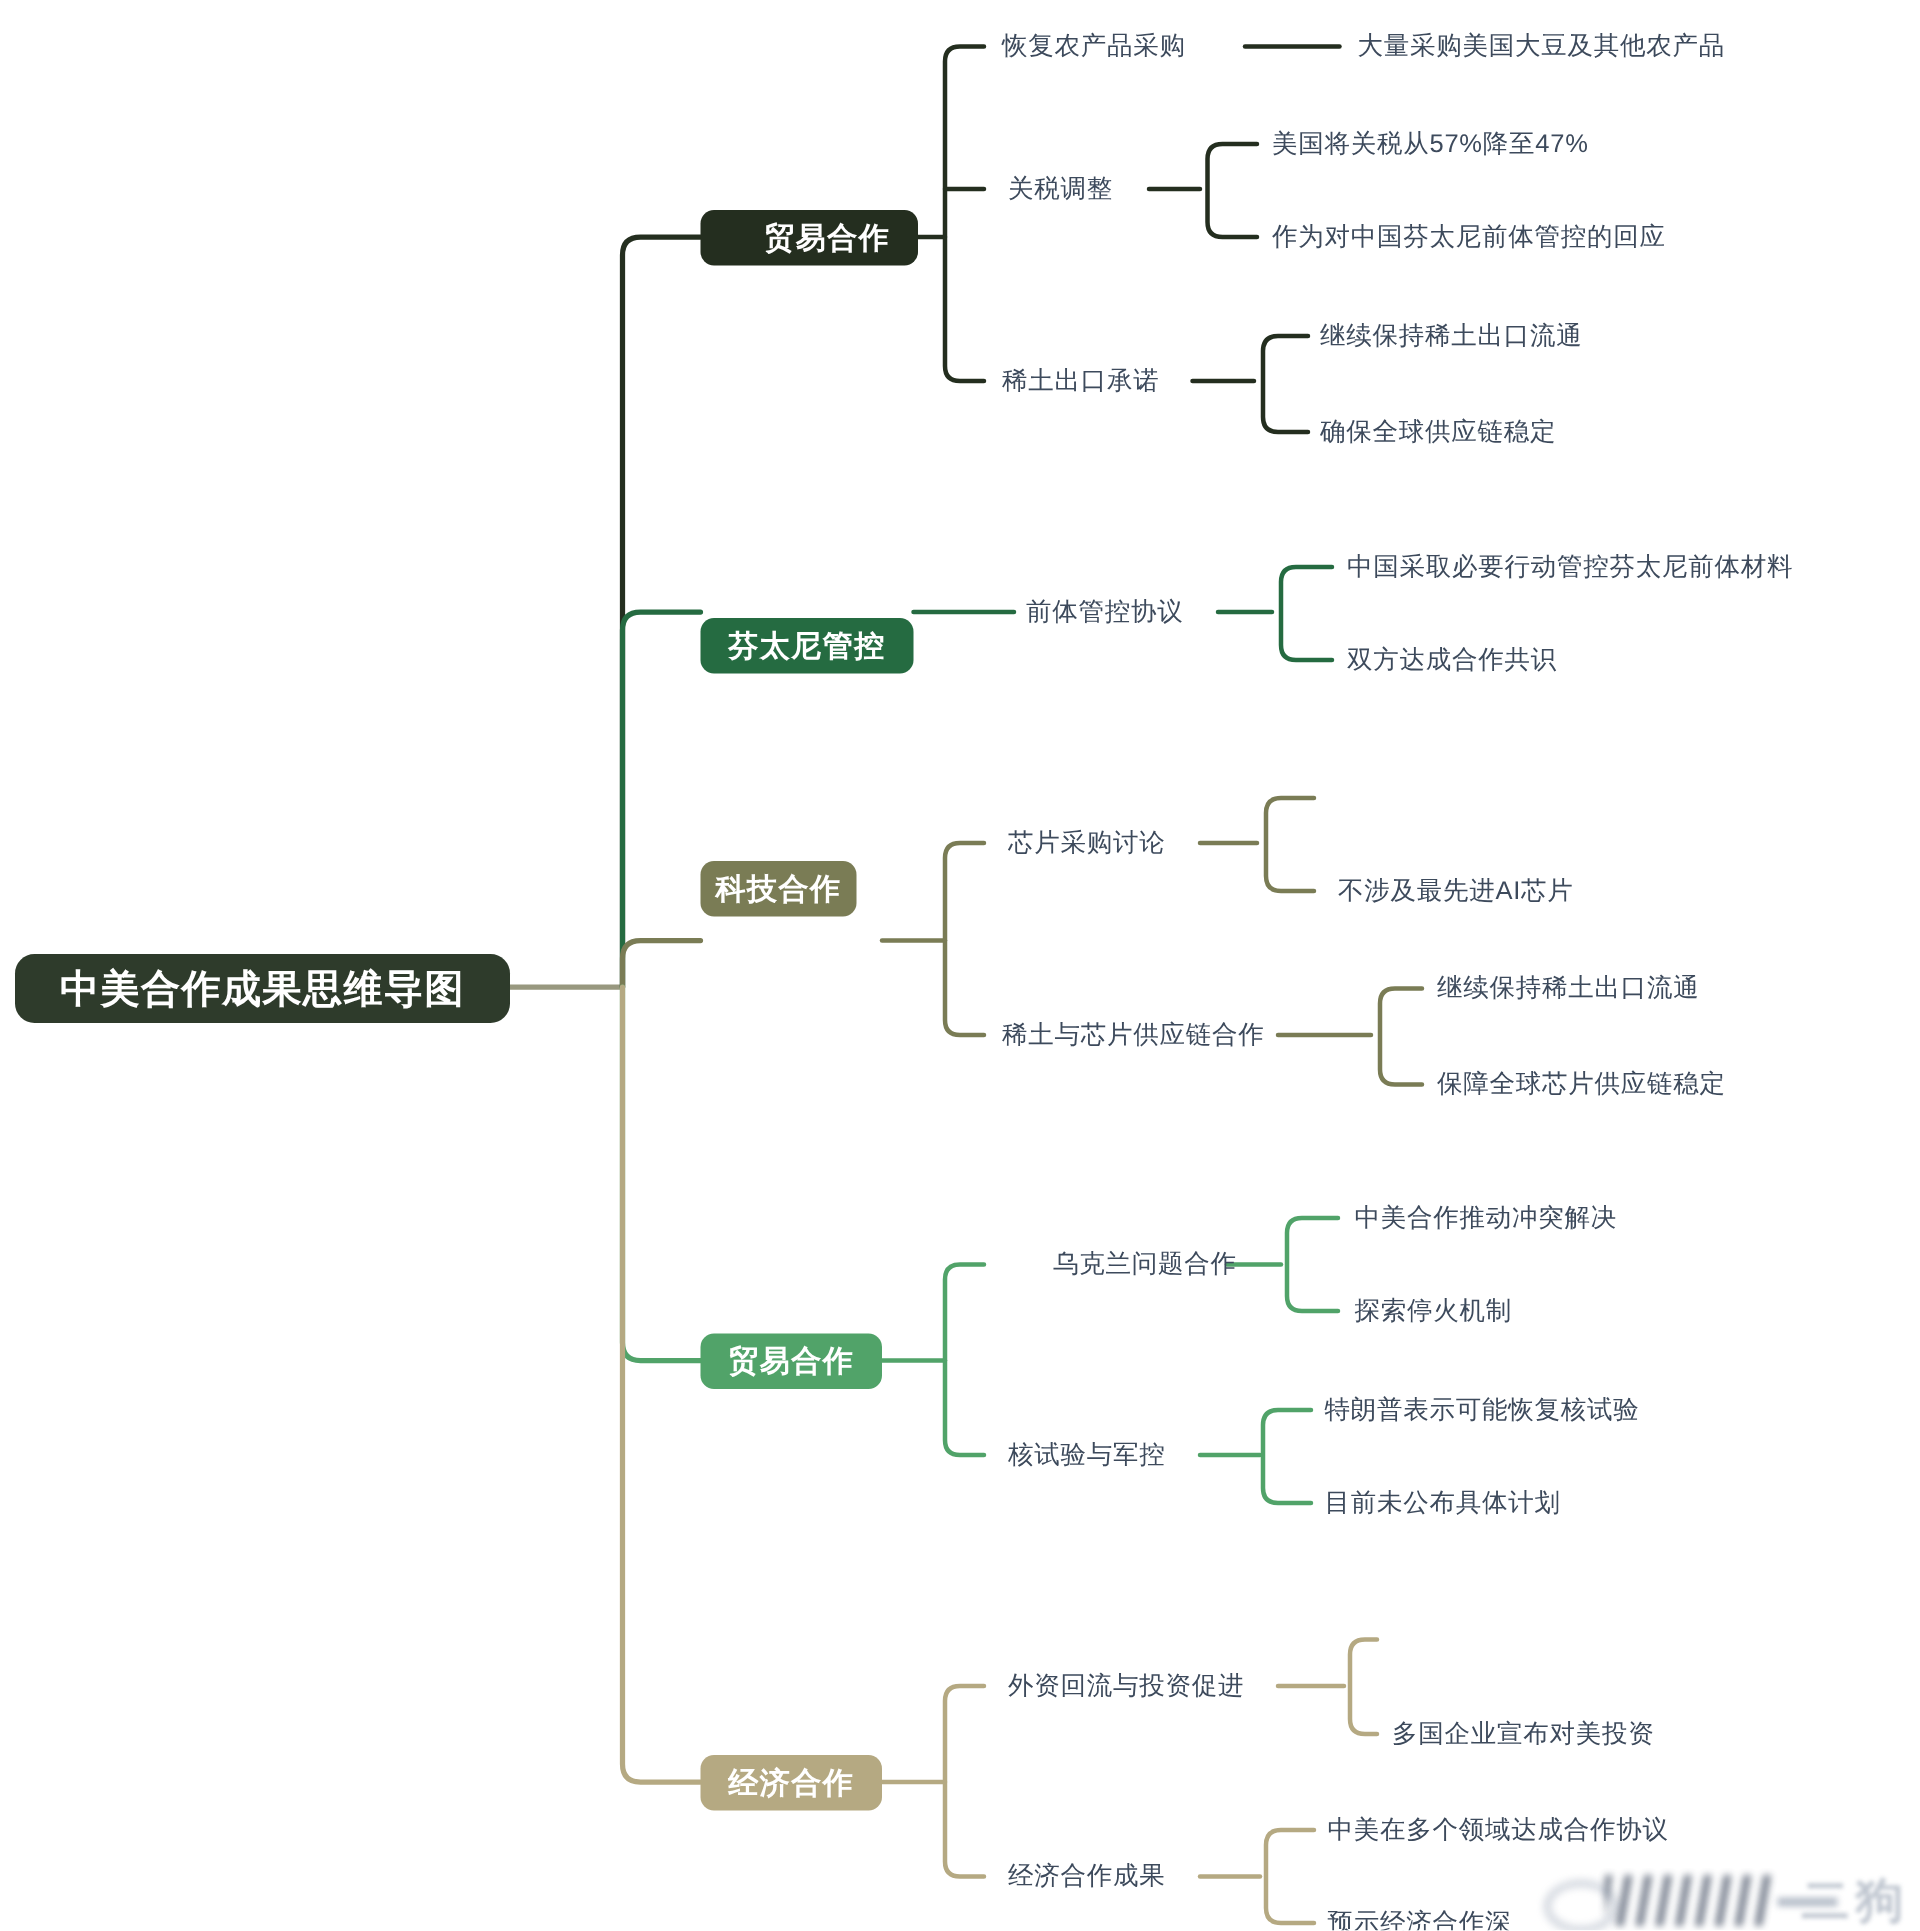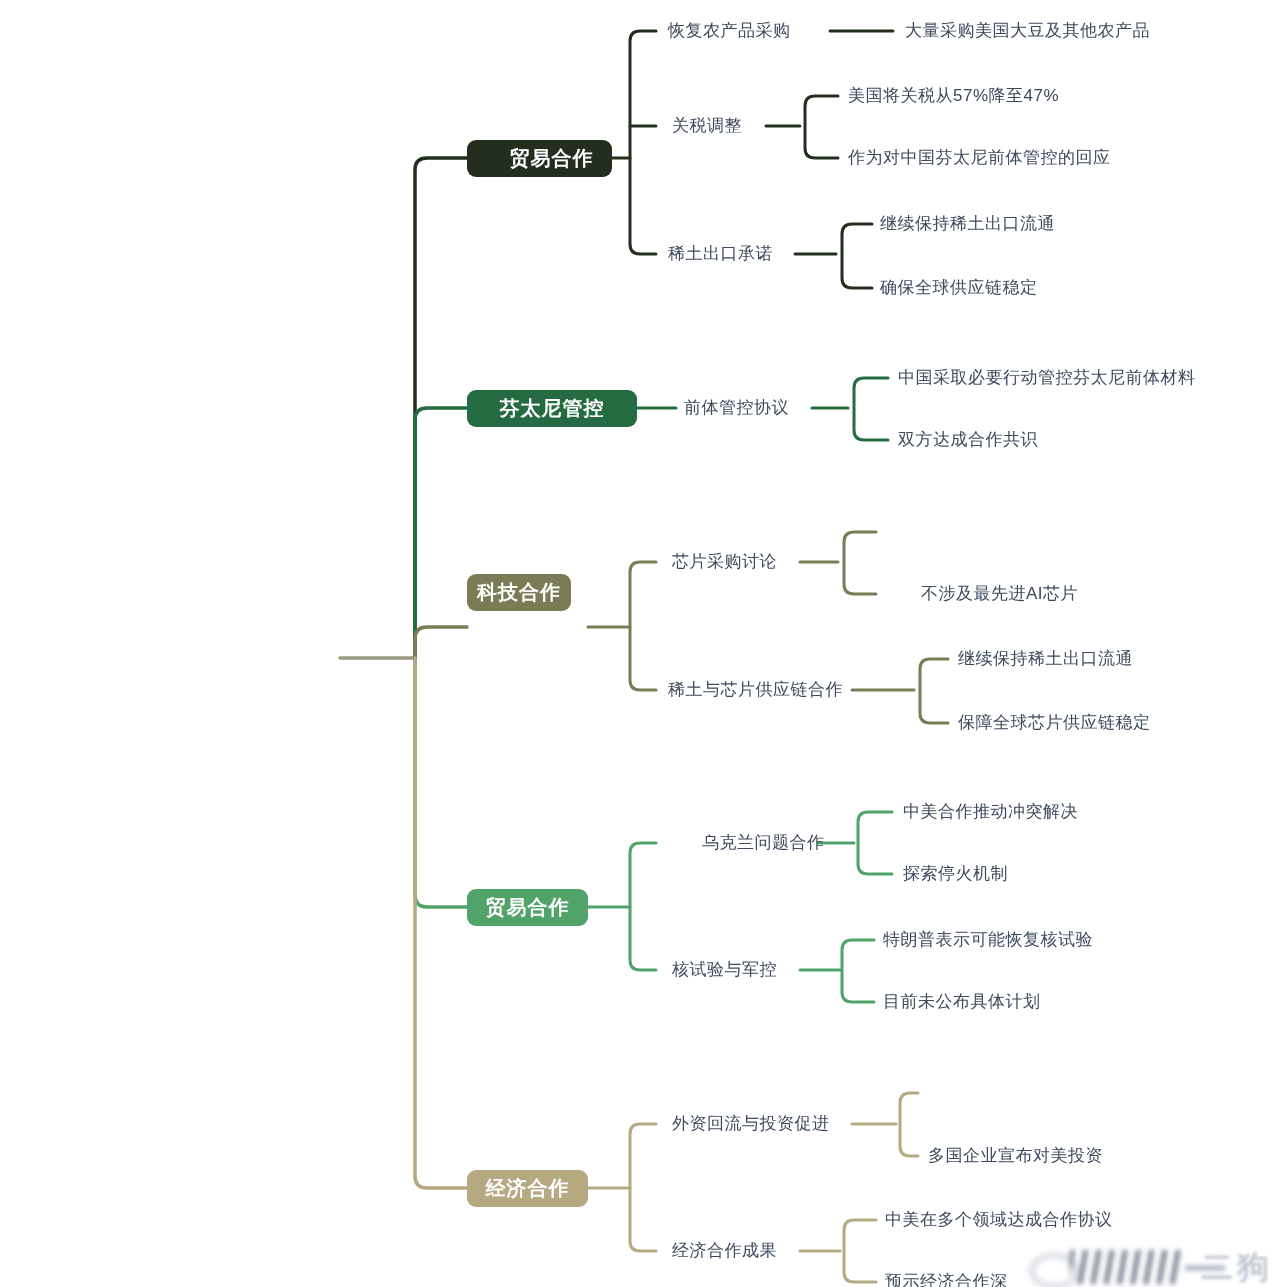--- a/index.html
+++ b/index.html
@@ -90,42 +90,43 @@
     <path class="s-geo w-sub" d="M874 940 H852 Q842 940 842 950 V992 Q842 1002 852 1002 H874"></path>
 
     <path class="s-econ w-sub" d="M588 1188 H630"></path>
     <path class="s-econ w-sub" d="M656 1124 H640 Q630 1124 630 1134 V1241 Q630 1251 640 1251 H656"></path>
     <path class="s-econ w-sub" d="M852 1124 H896"></path>
     <path class="s-econ w-sub" d="M918 1093 H910 Q900 1093 900 1103 V1146 Q900 1156 910 1156 H918"></path>
     <path class="s-econ w-sub" d="M800 1251 H840"></path>
     <path class="s-econ w-sub" d="M876 1220 H854 Q844 1220 844 1230 V1272 Q844 1282 854 1282 H876"></path>
   </svg>
 
+  <div class="box root-box" style="left:10px;top:636px;width:330px;height:46px">中美合作成果思维导图</div>
 
   <div class="box b-trade" style="left:467px;top:140px;width:121px;height:37px">贸易合作</div>
-  <div class="box b-fent" style="left:467px;top:390px;width:170px;height:37px">芬太尼管控</div>
+  <div class="box b-fent" style="left:467px;top:412px;width:142px;height:37px">芬太尼管控</div>
   <div class="box b-tech" style="left:467px;top:574px;width:104px;height:37px">科技合作</div>
   <div class="box b-geo" style="left:467px;top:889px;width:121px;height:37px">贸易合作</div>
   <div class="box b-econ" style="left:467px;top:1170px;width:121px;height:37px">经济合作</div>
 
   <div class="txt" style="left:668px;top:18px">恢复农产品采购</div>
   <div class="txt" style="left:905px;top:18px">大量采购美国大豆及其他农产品</div>
   <div class="txt" style="left:672px;top:113px">关税调整</div>
   <div class="txt" style="left:848px;top:83px">美国将关税从57%降至47%</div>
   <div class="txt" style="left:848px;top:145px">作为对中国芬太尼前体管控的回应</div>
   <div class="txt" style="left:668px;top:241px">稀土出口承诺</div>
   <div class="txt" style="left:880px;top:211px">继续保持稀土出口流通</div>
   <div class="txt" style="left:880px;top:275px">确保全球供应链稳定</div>
 
   <div class="txt" style="left:684px;top:395px">前体管控协议</div>
   <div class="txt" style="left:898px;top:365px">中国采取必要行动管控芬太尼前体材料</div>
   <div class="txt" style="left:898px;top:427px">双方达成合作共识</div>
 
   <div class="txt" style="left:672px;top:549px">芯片采购讨论</div>
-  <div class="txt" style="left:921px;top:581px">不涉及最先进AI芯片</div>
+  <div class="txt" style="left:892px;top:581px">不涉及最先进AI芯片</div>
   <div class="txt" style="left:668px;top:677px">稀土与芯片供应链合作</div>
   <div class="txt" style="left:958px;top:646px">继续保持稀土出口流通</div>
   <div class="txt" style="left:958px;top:710px">保障全球芯片供应链稳定</div>
 
   <div class="txt" style="left:702px;top:830px">乌克兰问题合作</div>
   <div class="txt" style="left:903px;top:799px">中美合作推动冲突解决</div>
   <div class="txt" style="left:903px;top:861px">探索停火机制</div>
   <div class="txt" style="left:672px;top:957px">核试验与军控</div>
   <div class="txt" style="left:883px;top:927px">特朗普表示可能恢复核试验</div>
   <div class="txt" style="left:883px;top:989px">目前未公布具体计划</div>

